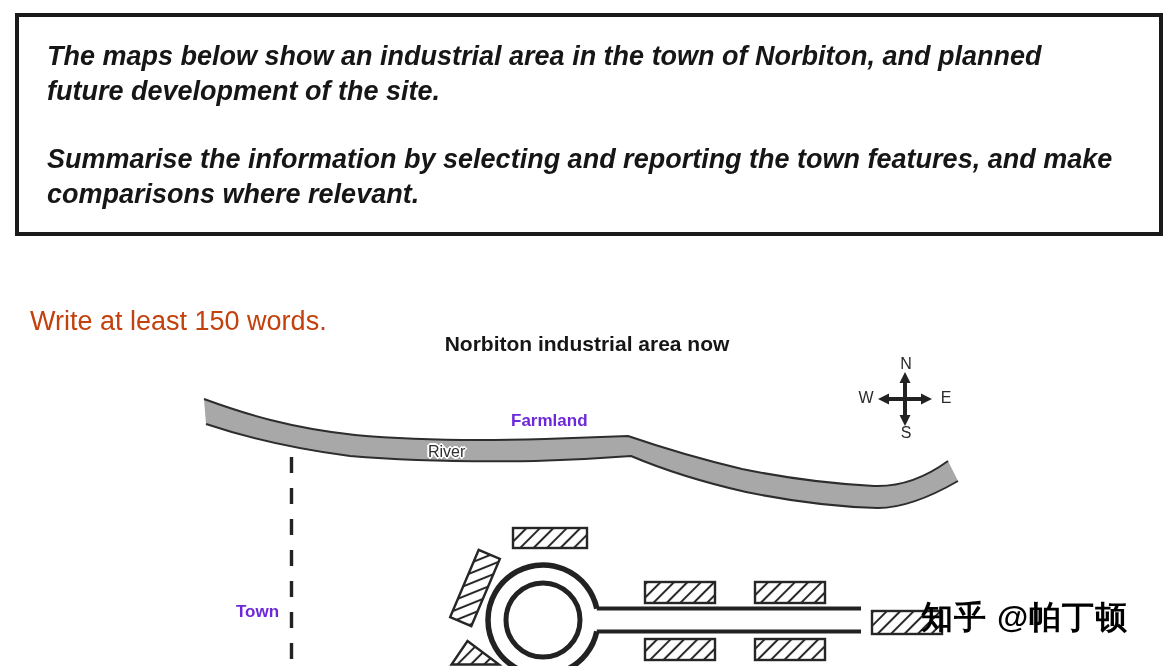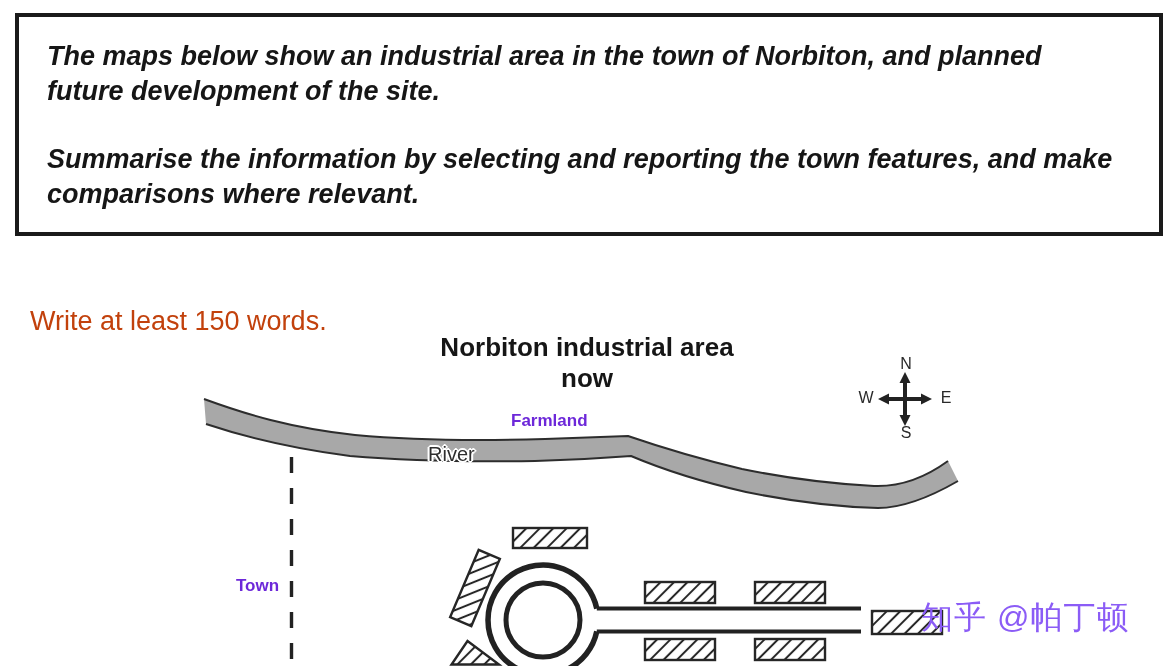--- a/index.html
+++ b/index.html
@@ -10,34 +10,34 @@
   .task-box{position:absolute;left:15px;top:13px;width:1148px;height:223px;
             box-sizing:border-box;border:4px solid #1a1a1a;
             padding:22px 46px 20px 28px;}
   .task-box p{margin:0 0 33px 0;font-size:27px;line-height:35px;
               font-weight:bold;font-style:italic;color:#161616;}
   .task-box p:last-child{margin-bottom:0;}
 
   .write-instr{position:absolute;left:30px;top:266px;font-size:27px;color:#c2410c;margin-top:40px;}
 
   .map-title{position:absolute;left:437px;top:332px;width:300px;text-align:center;
-             font-size:26px;font-weight:bold;color:#161616;}
+             font-size:21px;font-weight:bold;color:#161616;}
 
   .map-label{position:absolute;font-weight:bold;font-size:17px;color:#6d28d9;white-space:nowrap;}
   .lbl-farmland{left:511px;top:411px;}
-  .lbl-town{left:236px;top:576px;text-align:center;}
-  .lbl-river{left:428px;top:443px;font-weight:normal;font-size:20px;color:#2e2e2e;
+  .lbl-town{left:236px;top:602px;text-align:center;}
+  .lbl-river{left:428px;top:443px;font-weight:normal;font-size:16px;color:#2e2e2e;
              text-shadow:-2px 0 0 #fff,2px 0 0 #fff,0 -2px 0 #fff,0 2px 0 #fff,
                          -1px -1px 0 #fff,1px 1px 0 #fff,-1px 1px 0 #fff,1px -1px 0 #fff;}
 
   .compass-letter{position:absolute;font-size:16px;color:#2a2a2a;
                   transform:translate(-50%,-50%);white-space:nowrap;}
 
-  .watermark{position:absolute;left:921px;top:596px;font-size:32px;color:#8b5cf6;
-             white-space:nowrap;letter-spacing:1px;}
+  .watermark{position:absolute;left:921px;top:596px;font-size:32px;color:#000000;
+             white-space:nowrap;letter-spacing:1px;font-weight:bold;}
 
   svg.map-shapes{position:absolute;left:0;top:0;}
 </style>
 </head>
 <body>
 
 <div id="page">
 
   <div class="task-box">
     <p>The maps below show an industrial area in the town of Norbiton, and planned future development of the site.</p>

